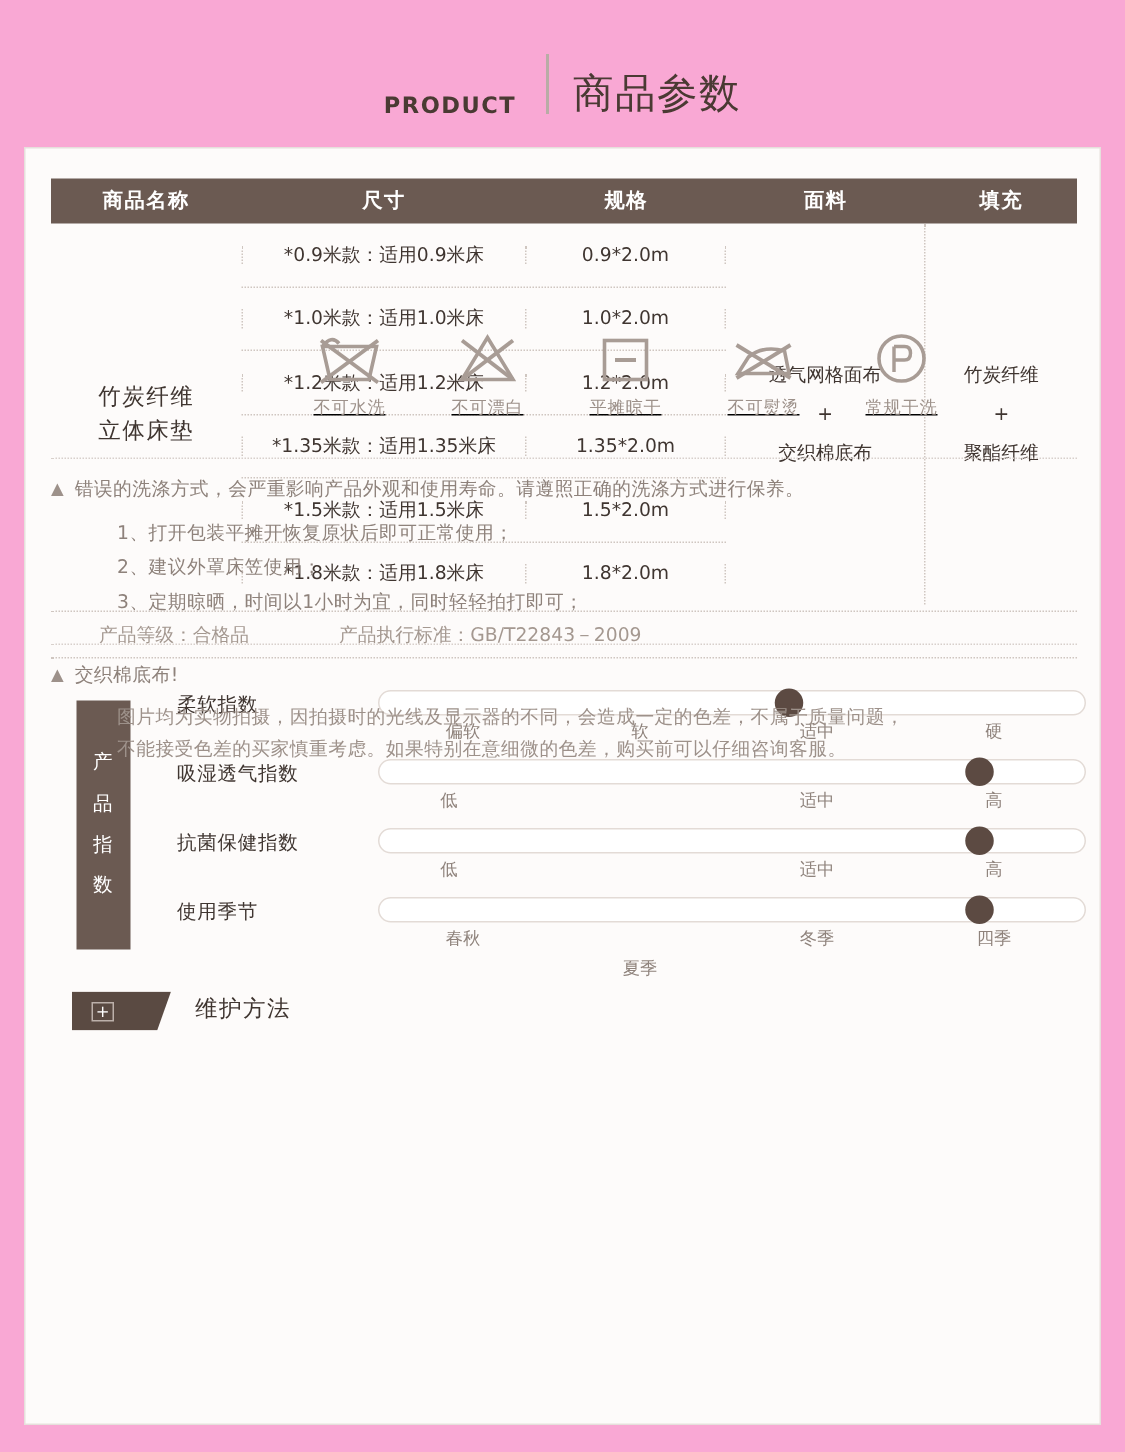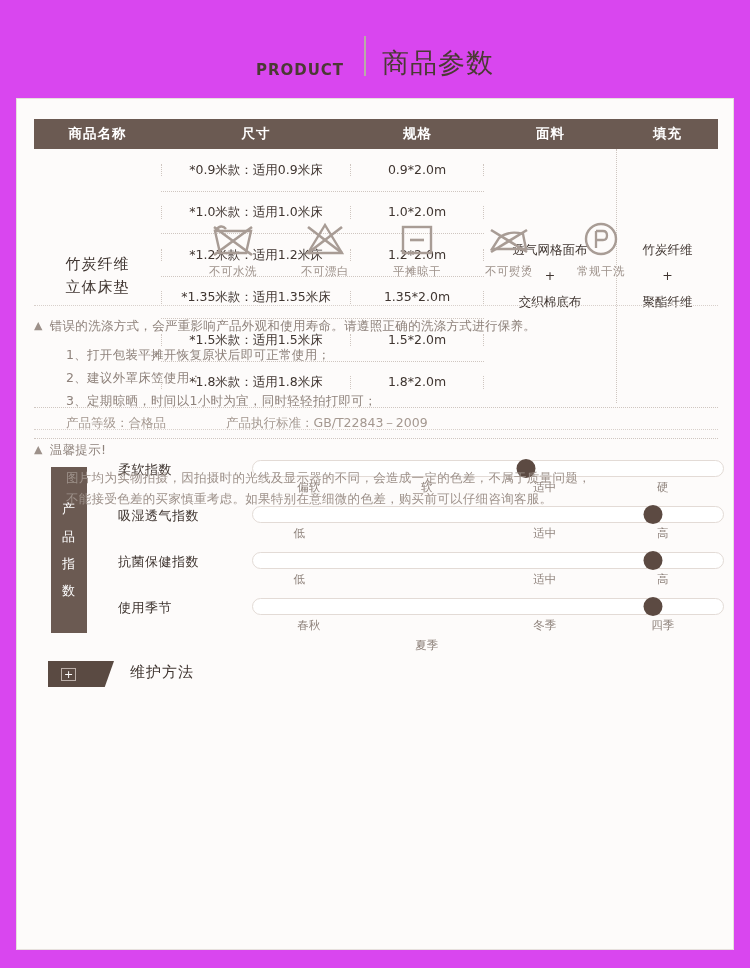--- a/index.html
+++ b/index.html
@@ -4,21 +4,21 @@
 <style>
   * { box-sizing: border-box; margin: 0; padding: 0; }
   html, body {
     width: 750px; height: 968px;
     background: #ffffff;
     font-family: "DejaVu Sans", "Liberation Sans", sans-serif;
   }
   .page {
     position: relative;
     width: 750px; height: 968px;
-    background: #d946ef;
+    background: #f9a8d4;
     overflow: hidden;
   }
 
   
   .title-bar {
     display: flex;
     align-items: flex-end;
     justify-content: center;
     padding-top: 30px;
     height: 78px;
@@ -152,42 +152,42 @@
     color: #fff; font-size: 14px; margin-left: 13px;
     border: 1px solid #bcb0aa; width: 15px; height: 13px;
     line-height: 11px; text-align: center; font-size: 11px;
   }
   .care-title {
     position: absolute; left: 96px; top: 8px;
     font-size: 15px; color: #3f3530; letter-spacing: 1px;
   }
   .icons {
     position: absolute; left: 185px; top: 122px;
-    display: flex; gap: 30px;
+    display: flex; gap: 30px; text-decoration: underline;
   }
   .icon-item { width: 62px; text-align: center; }
   .icon-item svg { display: block; margin: 0 auto; }
   .icon-cap {
     font-size: 11.5px; color: #9d918a; margin-top: 7px;
     letter-spacing: 0.5px; white-space: nowrap;
   }
 
   .divider-dot {
     position: absolute; left: 17px; width: 684px;
     border-top: 1px dotted #d8d0cb;
   }
 
   .note-block { position: absolute; left: 17px; width: 684px; }
   .note-warn {
     display: flex; font-size: 12.5px; color: #8e827b;
     line-height: 1.5; letter-spacing: 0.3px;
   }
   .tri { color: #9d918a; margin-right: 7px; font-size: 11px; line-height: 1.6; }
   .note-list {
-    margin-left: 32px; margin-top: 7px;
+    margin-left: 44px; margin-top: 7px;
     font-size: 12.5px; color: #8e827b; line-height: 1.85; letter-spacing: 0.3px;
   }
   .tip-title { font-size: 12.5px; color: #8e827b; }
   .tip-body {
     margin-left: 0; font-size: 12.5px; color: #9d918a;
     line-height: 1.7; letter-spacing: 0.3px;
   }
 </style>
 </head>
 <body>
@@ -393,21 +393,21 @@
           <div>2、建议外罩床笠使用；</div>
           <div>3、定期晾晒，时间以1小时为宜，同时轻轻拍打即可；</div>
         </div>
     </div>
 
     <div class="divider-dot" style="top:330px;"></div>
 
     <div class="note-block" style="top:342px;">
       <div class="note-warn">
         <span class="tri">▲</span>
-        <span class="tip-title">温馨提示!</span>
+        <span class="tip-title">交织棉底布!</span>
       </div>
       <div class="note-list" id="tip-lines">
           <div class="tip-body">图片均为实物拍摄，因拍摄时的光线及显示器的不同，会造成一定的色差，不属于质量问题，</div>
           <div class="tip-body">不能接受色差的买家慎重考虑。如果特别在意细微的色差，购买前可以仔细咨询客服。</div>
         </div>
     </div>
 
   </div>
 </div>
 

